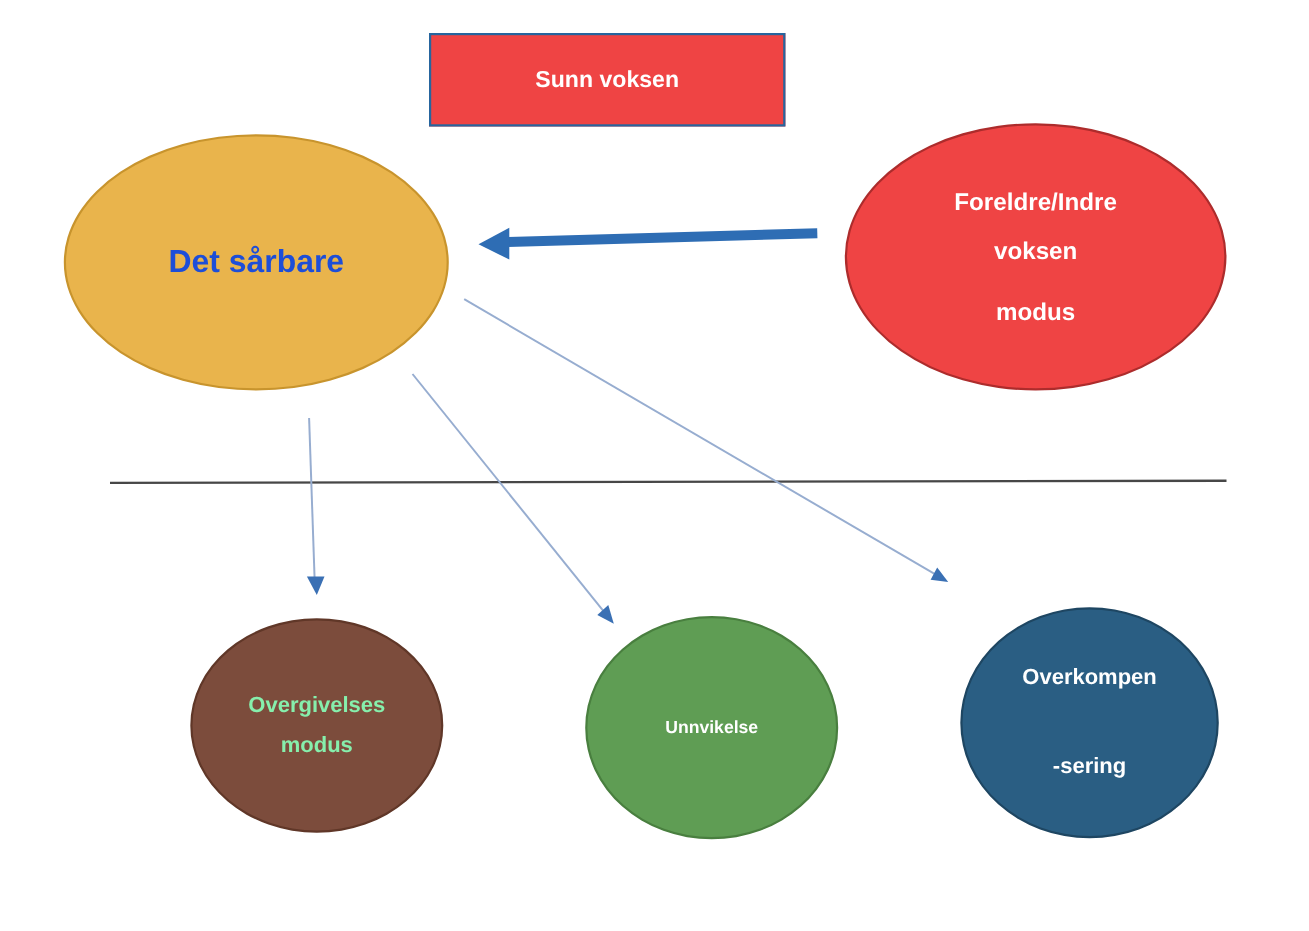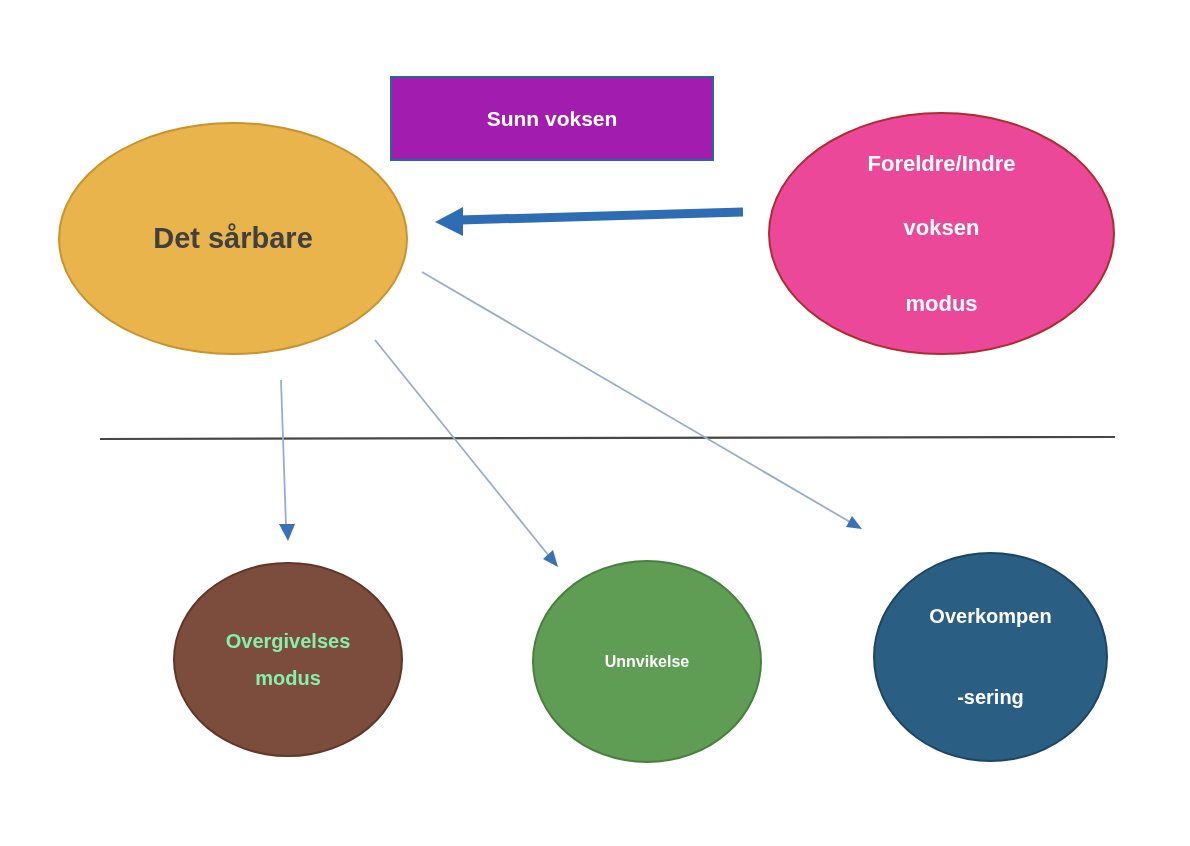--- a/index.html
+++ b/index.html
@@ -96,29 +96,29 @@
       <line x1="375" y1="340" x2="549" y2="556" stroke-width="1.8" stroke="#97ADD0"></line>
       <polygon points="558,567 553,550 543,559" fill="#3A70B4"></polygon>
     </g>
 
     <g>
       <line x1="422" y1="272" x2="850" y2="522" stroke-width="1.8" stroke="#97ADD0"></line>
       <polygon points="862,529 852,516 846,527" fill="#3A70B4"></polygon>
     </g>
   </svg>
 
-  <div class="node rect-node" style="background-color: #a21caf; border: 2px solid rgb(38, 101, 158); color: rgb(255, 255, 255); margin-top: 46px;">
+  <div class="node rect-node" style="background-color: #ef4444; border: 2px solid rgb(38, 101, 158); color: rgb(255, 255, 255);">
     <span>Sunn voksen</span>
   </div>
 
-  <div class="node ellipse node-sarbare" style="background-color: rgb(233, 180, 76); border: 2px solid rgb(200, 148, 45); color: #404040;">
+  <div class="node ellipse node-sarbare" style="background-color: rgb(233, 180, 76); border: 2px solid rgb(200, 148, 45); color: #1d4ed8;">
     <span>Det sårbare</span>
   </div>
 
-  <div class="node ellipse node-foreldre" style="background-color: #ec4899; border: 2px solid rgb(173, 44, 44); color: rgb(255, 255, 255); gap: 20px;">
+  <div class="node ellipse node-foreldre" style="background-color: #ef4444; border: 2px solid rgb(173, 44, 44); color: rgb(255, 255, 255);">
     <span>Foreldre/Indre</span>
     <span>voksen</span>
     <span class="gap-line">modus</span>
   </div>
 
   <div class="node ellipse node-overgivelses" style="background-color: rgb(124, 76, 60); border: 2px solid rgb(96, 55, 40); color: #86efac;">
     <span>Overgivelses</span>
     <span>modus</span>
   </div>
 

